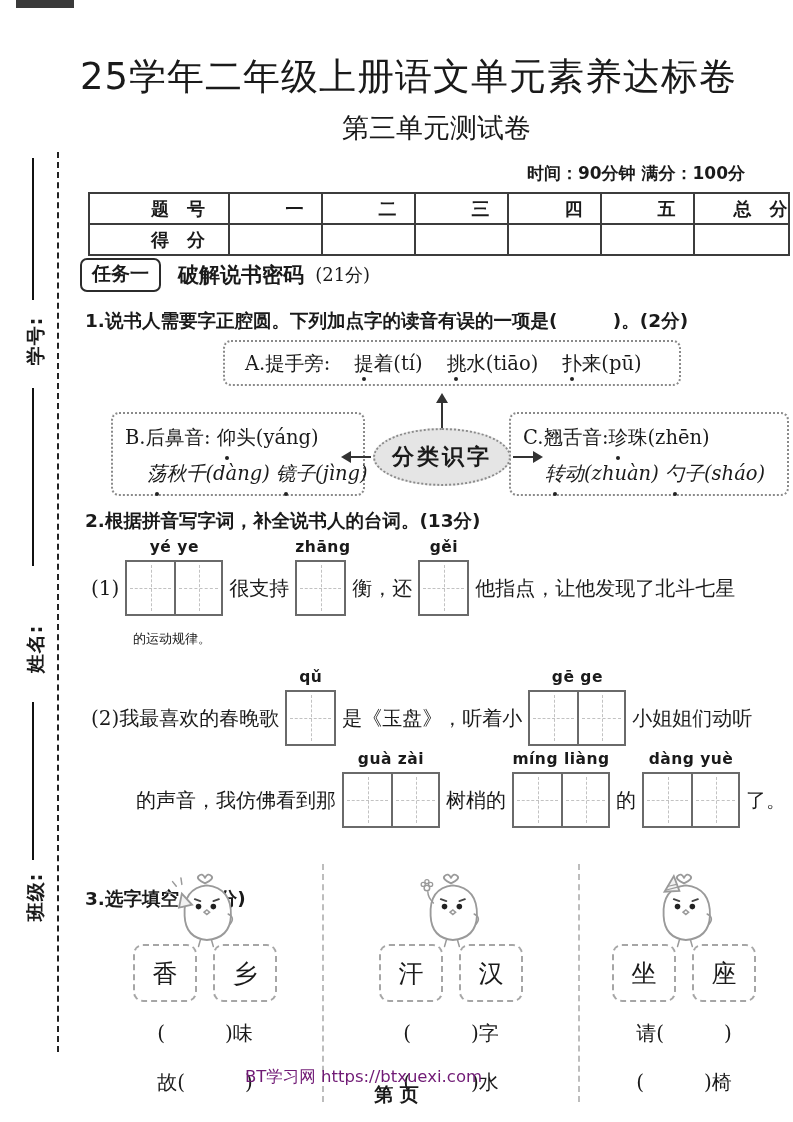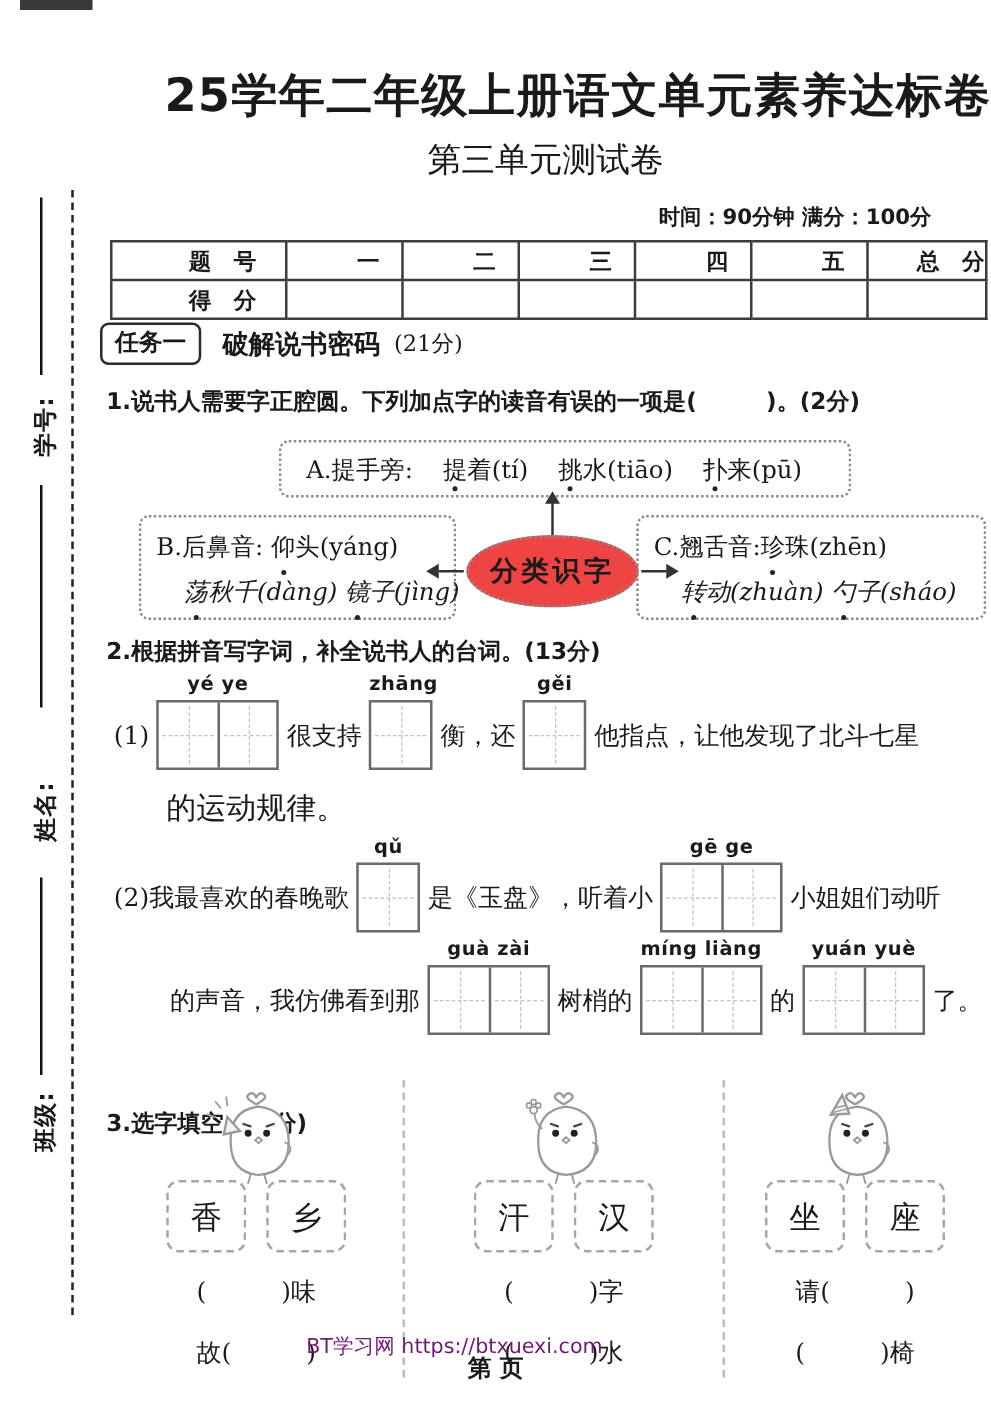--- a/index.html
+++ b/index.html
@@ -12,22 +12,22 @@
   .fold-line { position:absolute; left:57px; top:152px; height:900px; border-left:2px dashed #222; }
   .write-line { position:absolute; left:32px; border-left:2px solid #111; }
   .wl1 { top:158px; height:142px; }
   .wl2 { top:388px; height:178px; }
   .wl3 { top:702px; height:158px; }
   .side-label { position:absolute; left:4px; width:64px; text-align:center;
     transform:rotate(-90deg); font-size:19px; font-weight:600; letter-spacing:1px; }
   .sl1 { top:328px; } .sl2 { top:636px; } .sl3 { top:884px; }
 
   
-  .title { position:absolute; left:80px; width:713px; top:52px; text-align:right;
-    font-size:37px; font-weight:700; letter-spacing:1px; }
+  .title { position:absolute; left:80px; width:713px; top:52px; text-align:left;
+    font-size:37px; font-weight:400; letter-spacing:1px; }
   .subtitle { position:absolute; left:80px; width:713px; top:110px; text-align:center;
     font-size:27px; font-weight:400; }
   .meta { position:absolute; right:48px; top:162px; font-size:17px; font-weight:700; }
 
   
   table.score { position:absolute; left:88px; top:192px; width:700px; border-collapse:collapse; table-layout:fixed; }
   table.score th, table.score td { border:2px solid #3c3c3c; text-align:center; font-size:18px; }
   table.score th { height:31px; font-weight:700;padding-left:38px; }
   table.score td { height:28px; }
   col.c-first { width:140px; } col.c-mid { width:93px; } col.c-last { width:95px; }
@@ -41,28 +41,28 @@
 
   .qstem { position:absolute; left:85px; width:705px; font-size:18.5px; font-weight:600; white-space:pre-wrap; }
   .q1stem { top:308px; }
   .q2stem { top:508px; }
   .q3stem { top:886px; }
 
   
   .diagram { position:absolute; left:85px; top:340px; width:708px; height:165px; }
   .dotbox { position:absolute; border:2px dotted #8a8a8a; border-radius:8px; background:#fff;
     font-family:"DejaVu Serif", serif; font-size:19.5px; }
-  .boxA { left:138px; top:12px; width:458px; height:46px; display:flex; align-items:center; padding-left:20px; }
+  .boxA { left:138px; top:0; width:458px; height:46px; display:flex; align-items:center; padding-left:20px; }
   .boxA .grp { margin-right:24px; white-space:nowrap; }
   .boxB { left:26px; top:72px; width:254px; height:84px; padding:6px 10px 0 12px; line-height:36px; }
   .boxC { left:424px; top:72px; width:280px; height:84px; padding:6px 8px 0 12px; line-height:36px; }
   .optline2 { padding-left:22px; white-space:nowrap;font-style:italic; }
   .ellipse { position:absolute; left:288px; top:88px; width:138px; height:58px; border:2px dotted #8a8a8a;
     border-radius:50%; display:flex; align-items:center; justify-content:center;
-    font-family:"DejaVu Serif", serif; font-size:22px; font-weight:700; letter-spacing:3px; background:#ef4444; }
+    font-family:"DejaVu Serif", serif; font-size:22px; font-weight:700; letter-spacing:3px; background:#e5e5e5; }
   .du { position:relative; display:inline-block; }
   .du::after { content:""; position:absolute; left:50%; bottom:-4px; width:4px; height:4px;
     border-radius:50%; background:#222; transform:translateX(-50%); }
   .ar-line-v { position:absolute; left:356px; top:62px; height:26px; border-left:2px solid #333; }
   .ar-head-up { position:absolute; left:351px; top:53px; width:0; height:0;
     border-left:6px solid transparent; border-right:6px solid transparent; border-bottom:10px solid #333; }
   .ar-line-l { position:absolute; left:266px; top:116px; width:20px; border-top:2px solid #333; }
   .ar-head-l { position:absolute; left:256px; top:111px; width:0; height:0;
     border-top:6px solid transparent; border-bottom:6px solid transparent; border-right:10px solid #333; }
   .ar-line-r { position:absolute; left:428px; top:116px; width:20px; border-top:2px solid #333; }
@@ -75,21 +75,21 @@
   .wrow > span { margin:0 3px; }
   .wwrap { position:relative; margin:0 4px; flex:none; }
   .pinyin { position:absolute; top:-22px; left:0; right:0; text-align:center; font-size:15.5px;
     font-weight:600; font-family:"DejaVu Sans", sans-serif; white-space:nowrap; letter-spacing:.5px; }
   .wbox { display:flex; border:2px solid #6a6a6a; background:#fff; }
   .wcell { width:47px; height:52px; position:relative; }
   .wcell + .wcell { border-left:2px solid #6a6a6a; }
   .wcell::before { content:""; position:absolute; left:50%; top:3px; bottom:3px; border-left:1px dashed #c2c2c2; }
   .wcell::after  { content:""; position:absolute; top:50%; left:3px; right:3px; border-top:1px dashed #c2c2c2; }
   .row1 { left:88px; top:560px; }
-  .row1b { position:absolute; left:133px; top:630px; font-family:"DejaVu Serif", serif; font-size:24px; }
+  .row1b { position:absolute; left:133px; top:630px; font-family:"DejaVu Serif", serif; font-size:13px; }
   .row2 { left:88px; top:690px; }
   .row3 { left:133px; top:772px; }
 
   
   .q3-groups { position:absolute; left:88px; top:864px; width:700px; height:238px; display:flex; }
   .q3-col { display:flex; flex-direction:column; align-items:center; }
   .q3-col1 { width:234px; } .q3-col2 { width:256px; } .q3-col3 { width:210px; }
   .q3-col + .q3-col { border-left:2px dashed #bdbdbd; }
   .bird { width:104px; height:88px; margin-bottom:-8px; flex:none; }
   .charrow { display:flex; gap:16px; }
@@ -250,21 +250,21 @@
     <span>树梢的</span>
     <span class="wwrap">
       <span class="pinyin">míng liàng</span>
       <span class="wbox">
           <span class="wcell"></span>
           <span class="wcell"></span>
         </span>
     </span>
     <span>的</span>
     <span class="wwrap">
-      <span class="pinyin">yuán yuè</span>
+      <span class="pinyin">dàng yuè</span>
       <span class="wbox">
           <span class="wcell"></span>
           <span class="wcell"></span>
         </span>
     </span>
     <span>了。</span>
   </div>
 
   <div class="qstem q3stem">3.选字填空。(6分)</div>
 

